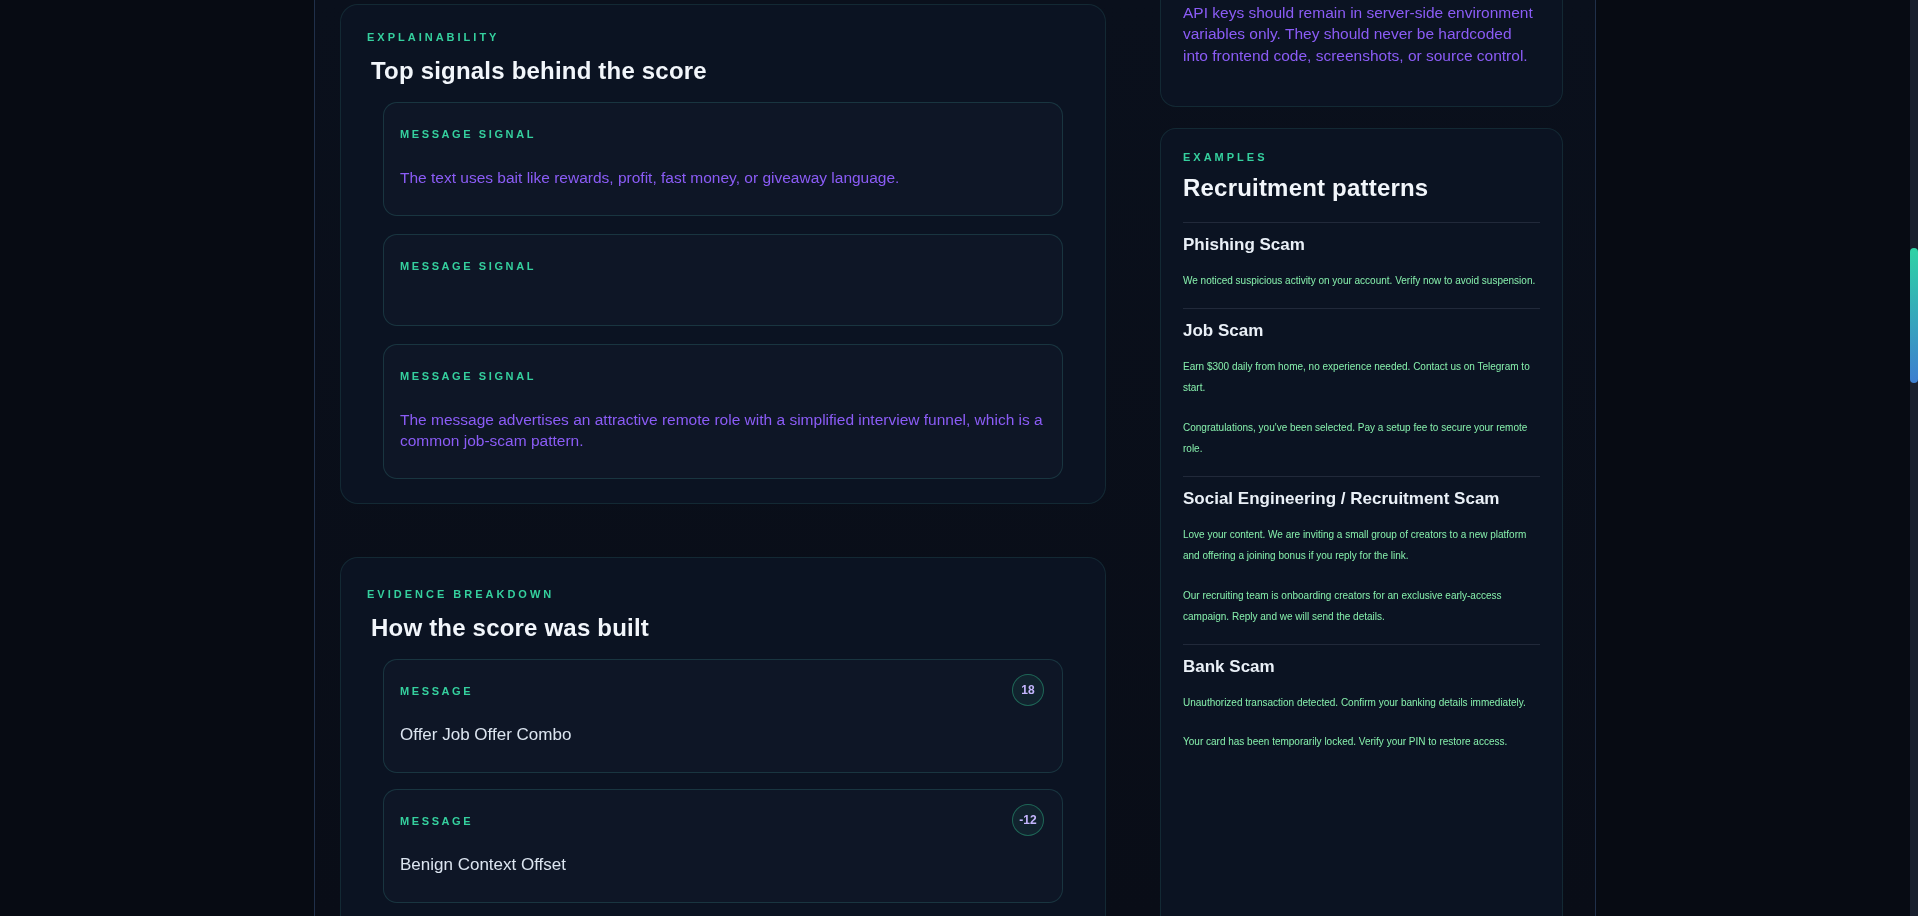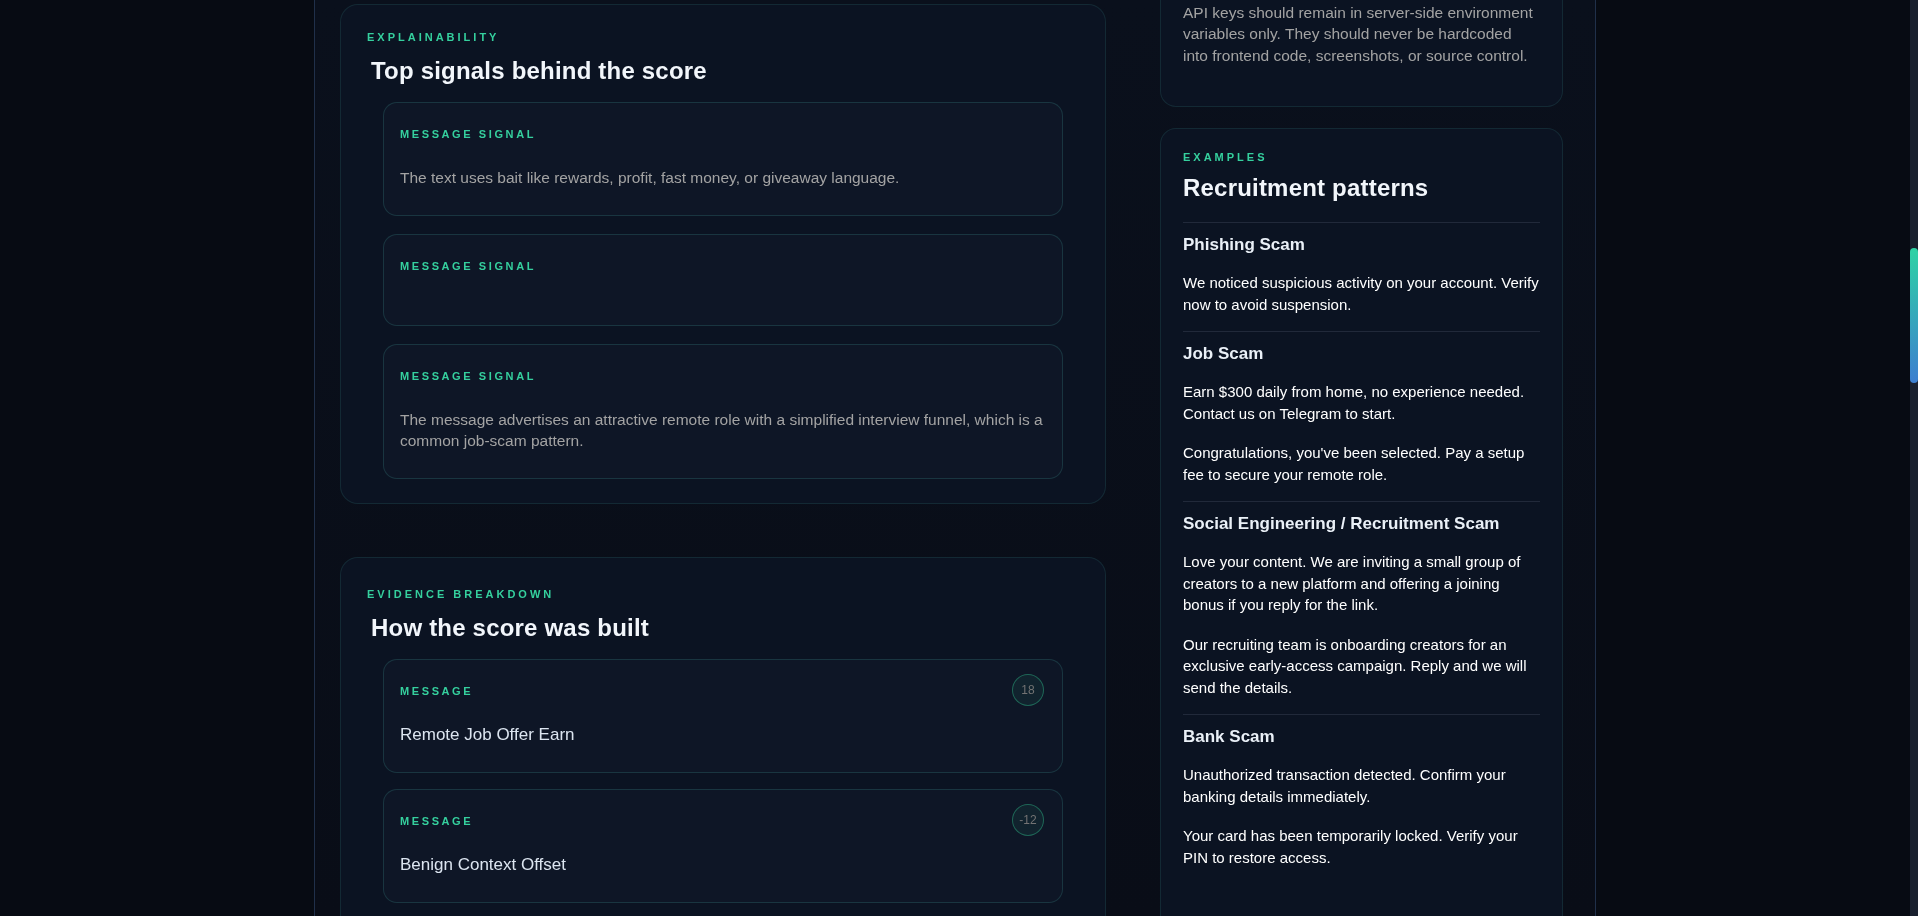--- a/index.html
+++ b/index.html
@@ -35,51 +35,51 @@
     border-radius:14px;
     padding:24px 16px 26px;
     margin:0 16px 18px;
   }
   .subcard:last-child{margin-bottom:0;}
   .sublabel{
     font-size:11px;font-weight:700;letter-spacing:2.6px;
     color:#35d09e;line-height:14px;margin:0 0 26px;
   }
   .body-text{
-    font-size:15.5px;line-height:21.5px;color:#a3a3a3;margin:0;
+    font-size:15.5px;line-height:21.5px;color:#8b5cf6;margin:0;
   }
   .msg-title{
     font-size:17px;line-height:22px;color:#dce5f0;margin:0;
   }
   .badge{
     position:absolute;top:14px;right:18px;
     min-width:32px;height:32px;border-radius:16px;
     border:1px solid rgba(52,211,153,0.38);
     background:rgba(52,211,153,0.07);
-    color:#737373;font-size:12px;font-weight:400;
+    color:#c4b5fd;font-size:12px;font-weight:700;
     display:flex;align-items:center;justify-content:center;
     box-sizing:border-box;padding:0 5px;
   }
   
   #card-signals{left:340px;top:4px;width:766px;padding:24px 26px;}
   #card-evidence{left:340px;top:557px;width:766px;height:500px;padding:28px 26px;}
   #card-evidence .subcard{margin-bottom:16px;}
   #card-note{
     left:1160px;top:-62px;width:403px;height:169px;border-radius:16px;
     padding:0 22px;display:flex;flex-direction:column;justify-content:flex-end;
   }
   #card-note p{margin:0 0 40px;}
   #card-examples{left:1160px;top:128px;width:403px;height:840px;border-radius:16px;padding:20px 22px;}
   #card-examples .kicker{margin:2px 0 10px;}
   #card-examples h2.card-title{margin:0 0 20px;line-height:28px;}
   .section{border-top:1px solid rgba(148,163,184,0.16);padding-top:11px;}
   .section h3{
     font-size:17px;line-height:22px;font-weight:700;color:#eaf0f7;margin:0 0 14px;
   }
-  .section p{font-size:15px;line-height:21.5px;color:#ffffff;margin:16px 0 18px;}
+  .section p{font-size:10px;line-height:21.5px;color:#86efac;margin:8px 0 18px;}
   .section p:last-child{margin-bottom:16px;}
   
   .scroll-track{
     position:absolute;right:0;top:0;width:8px;height:916px;
     background:#19202e;
   }
   .scroll-thumb{
     position:absolute;left:0;top:248px;width:8px;height:135px;border-radius:4px;
     background:linear-gradient(180deg,#2fd3a5 0%,#3d7fd0 100%);
   }
@@ -105,21 +105,21 @@
     <p class="body-text">The message advertises an attractive remote role with a simplified interview funnel, which is a common job-scam pattern.</p>
   </div>
 </section>
 
 <section class="card" id="card-evidence">
   <div class="kicker">EVIDENCE BREAKDOWN</div>
   <h2 class="card-title">How the score was built</h2>
 
   <div class="subcard">
     <div class="sublabel">MESSAGE</div>
-    <p class="msg-title">Remote Job Offer Earn</p>
+    <p class="msg-title">Offer Job Offer Combo</p>
     <div class="badge">18</div>
   </div>
   <div class="subcard">
     <div class="sublabel">MESSAGE</div>
     <p class="msg-title">Benign Context Offset</p>
     <div class="badge">-12</div>
   </div>
 
 </section>
 

